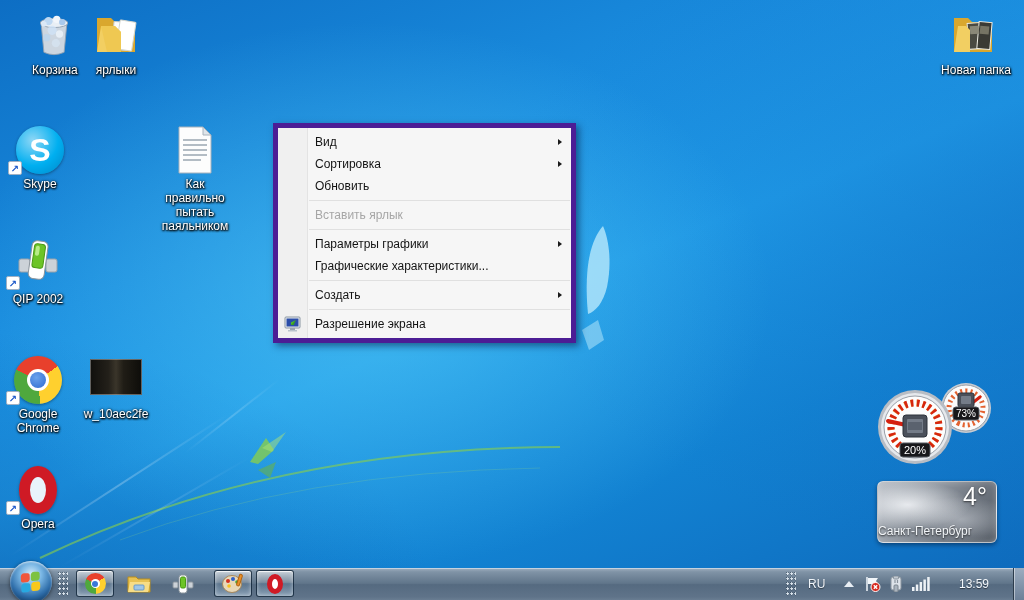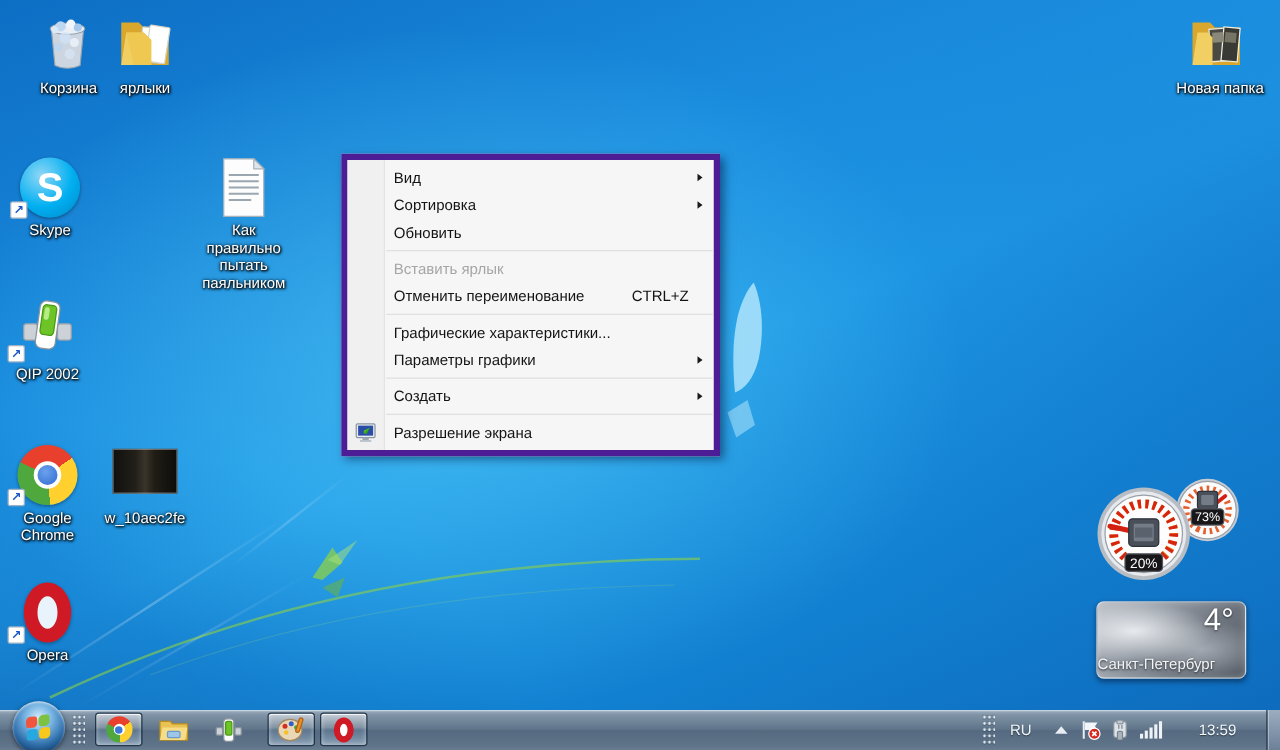--- a/index.html
+++ b/index.html
@@ -241,31 +241,27 @@
     <span>Сортировка</span>
     <span class="subarrow"></span>
   </div>
   <div class="mitem">
     <span>Обновить</span>
   </div>
   <div class="msep"></div>
   <div class="mitem disabled">
     <span>Вставить ярлык</span>
   </div>
-  <div class="mitem">
-    <span>Отменить переименование</span>
-    <span class="mshortcut">CTRL+Z</span>
-  </div>
   <div class="msep"></div>
-  <div class="mitem">
-    <span>Графические характеристики...</span>
-  </div>
   <div class="mitem">
     <span>Параметры графики</span>
     <span class="subarrow"></span>
+  </div>
+  <div class="mitem">
+    <span>Графические характеристики...</span>
   </div>
   <div class="msep"></div>
   <div class="mitem">
     <span>Создать</span>
     <span class="subarrow"></span>
   </div>
   <div class="msep"></div>
   <div class="mitem">
     <svg class="micon" viewBox="0 0 17 17">
       <rect x="1" y="1" width="15" height="11" rx="1" fill="#e8ecf0" stroke="#8a96a2"></rect>

